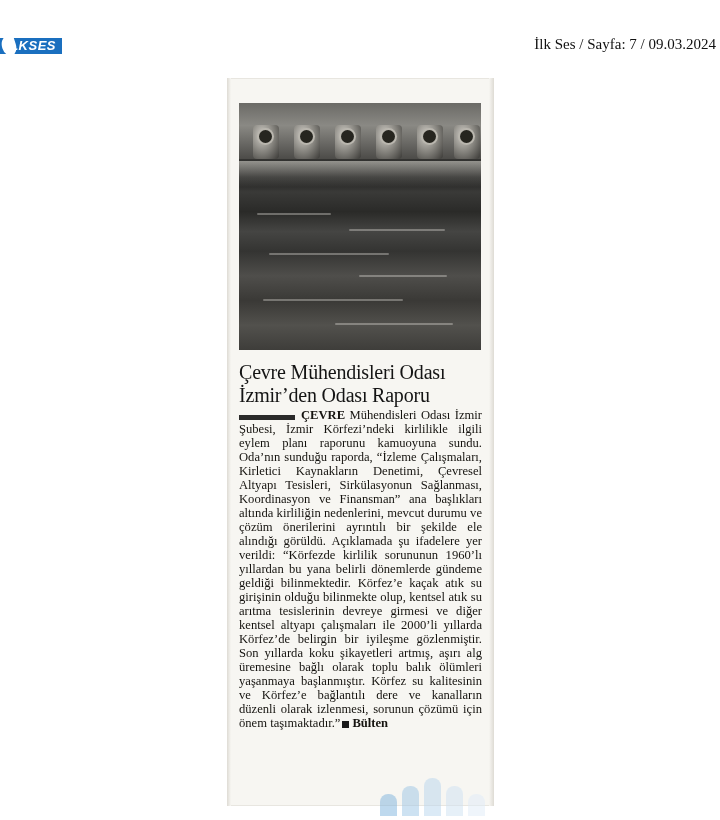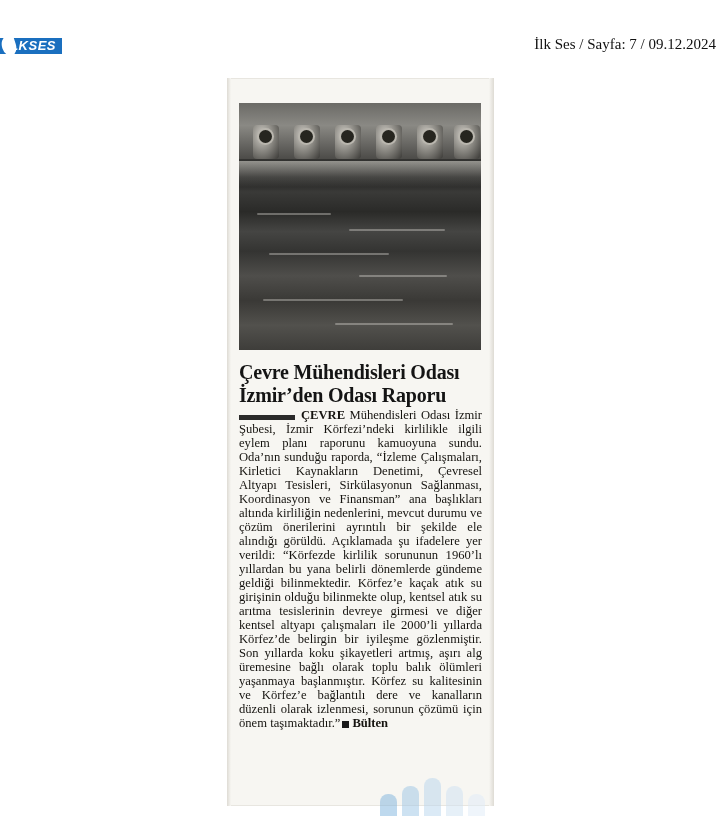--- a/index.html
+++ b/index.html
@@ -155,21 +155,21 @@
     background: linear-gradient(to bottom, rgba(230,228,220,0.55), rgba(40,40,38,0));
   }
 
   
   .headline {
     position: absolute;
     left: 12px;
     top: 283px;
     width: 246px;
     font-family: "Liberation Serif", serif;
-    font-weight: bold;
+    font-weight: normal;
     font-size: 20px;
     line-height: 23px;
     color: #141414;
     letter-spacing: -0.2px;
   }
 
   
   .rule {
     position: absolute;
     left: 12px;
@@ -226,21 +226,21 @@
   }
 </style>
 </head>
 <body>
 
 <div class="header">
   <div class="logo">
     <span>İLKSES</span>
   </div>
   <div class="logo-mark"></div>
-  <div class="header-right">İlk Ses / Sayfa: 7 / 09.12.2024</div>
+  <div class="header-right">İlk Ses / Sayfa: 7 / 09.03.2024</div>
 </div>
 
 <div class="clipping">
   <div class="clip-edge-left"></div>
   <div class="clip-edge-right"></div>
 
   <div class="photo">
     <div class="photo-top-band"></div>
     <div class="pile" style="left:14px;"></div>
     <div class="pile" style="left:55px;"></div>

